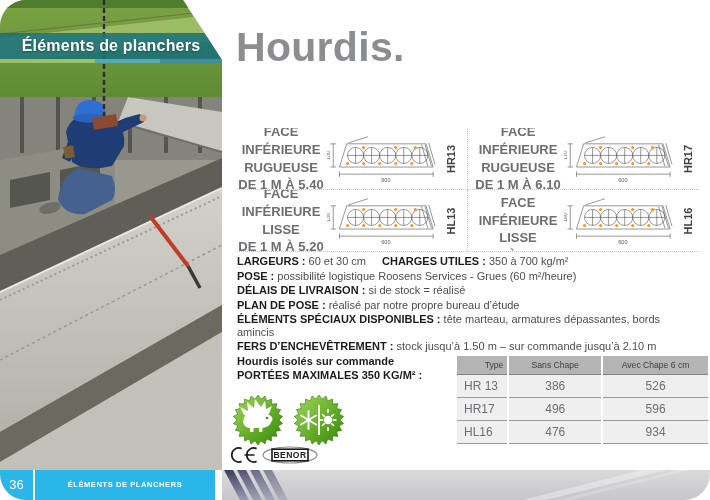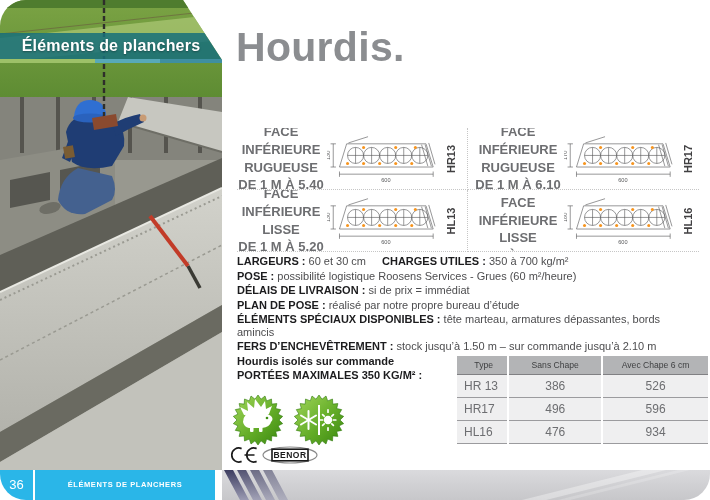--- a/index.html
+++ b/index.html
@@ -45,21 +45,21 @@
   .specs b{color:#1c1c1e;}
   .specs .b2{margin-left:16px;}
 
   
   .spec-table{position:absolute;left:455px;top:356px;border-collapse:separate;border-spacing:2px 0;}
   .spec-table th{background:#b3b4b6;color:#3f4042;font-weight:normal;font-size:8.6px;
                  padding:4px 4px;border-bottom:1px solid #808083;}
   .spec-table td{background:#efeff0;color:#6d6e71;font-size:12px;text-align:center;
                  padding:4px 4px;border-bottom:1px solid #9b9b9e;}
   .spec-table td.t{width:40px;text-align:left;padding-left:7px;}
-  .spec-table th.c1{width:38px;text-align:center;padding-left:7px;}
+  .spec-table th.c1{width:38px;text-align:right;padding-left:7px;}
   .spec-table th.c2{width:88px;}
   .spec-table th.c3{width:102px;}
 
   
   .badges{position:absolute;left:232px;top:394px;display:flex;gap:9px;}
   .certs{position:absolute;left:228px;top:445px;}
 
   
   .footer{position:absolute;left:0;top:470px;width:710px;height:30px;}
   .footer-cyan{position:absolute;left:0;top:0;width:215px;height:30px;background:#2ab6e8;}
@@ -381,21 +381,21 @@
           </g>
         <text class="dim-h" x="66" y="55" text-anchor="middle">600</text>
       </svg>
       <div class="dia-code">HL16</div>
     </div>
   </div>
 
   <div class="specs">
     <p class="spec"><b>LARGEURS :</b> <span>60 et 30 cm</span><b class="b2">CHARGES UTILES :</b> <span>350 à 700 kg/m²</span></p>
     <p class="spec"><b>POSE :</b> <span>possibilité logistique Roosens Services - Grues (60 m²/heure)</span></p>
-    <p class="spec"><b>DÉLAIS DE LIVRAISON :</b> <span>si de prix = immédiat</span></p>
+    <p class="spec"><b>DÉLAIS DE LIVRAISON :</b> <span>si de stock = réalisé</span></p>
     <p class="spec"><b>PLAN DE POSE :</b> <span>réalisé par notre propre bureau d’étude</span></p>
     <p class="spec"><b>ÉLÉMENTS SPÉCIAUX DISPONIBLES :</b> <span>tête marteau, armatures dépassantes, bords amincis</span></p>
     <p class="spec"><b>FERS D’ENCHEVÊTREMENT :</b> <span>stock jusqu’à 1.50 m – sur commande jusqu’à 2.10 m</span></p>
     <p class="spec"><b>Hourdis isolés sur commande</b></p>
     <p class="spec"><b>PORTÉES MAXIMALES 350 KG/M² :</b></p>
   </div>
 
   <table class="spec-table">
     <thead>
       <tr>

